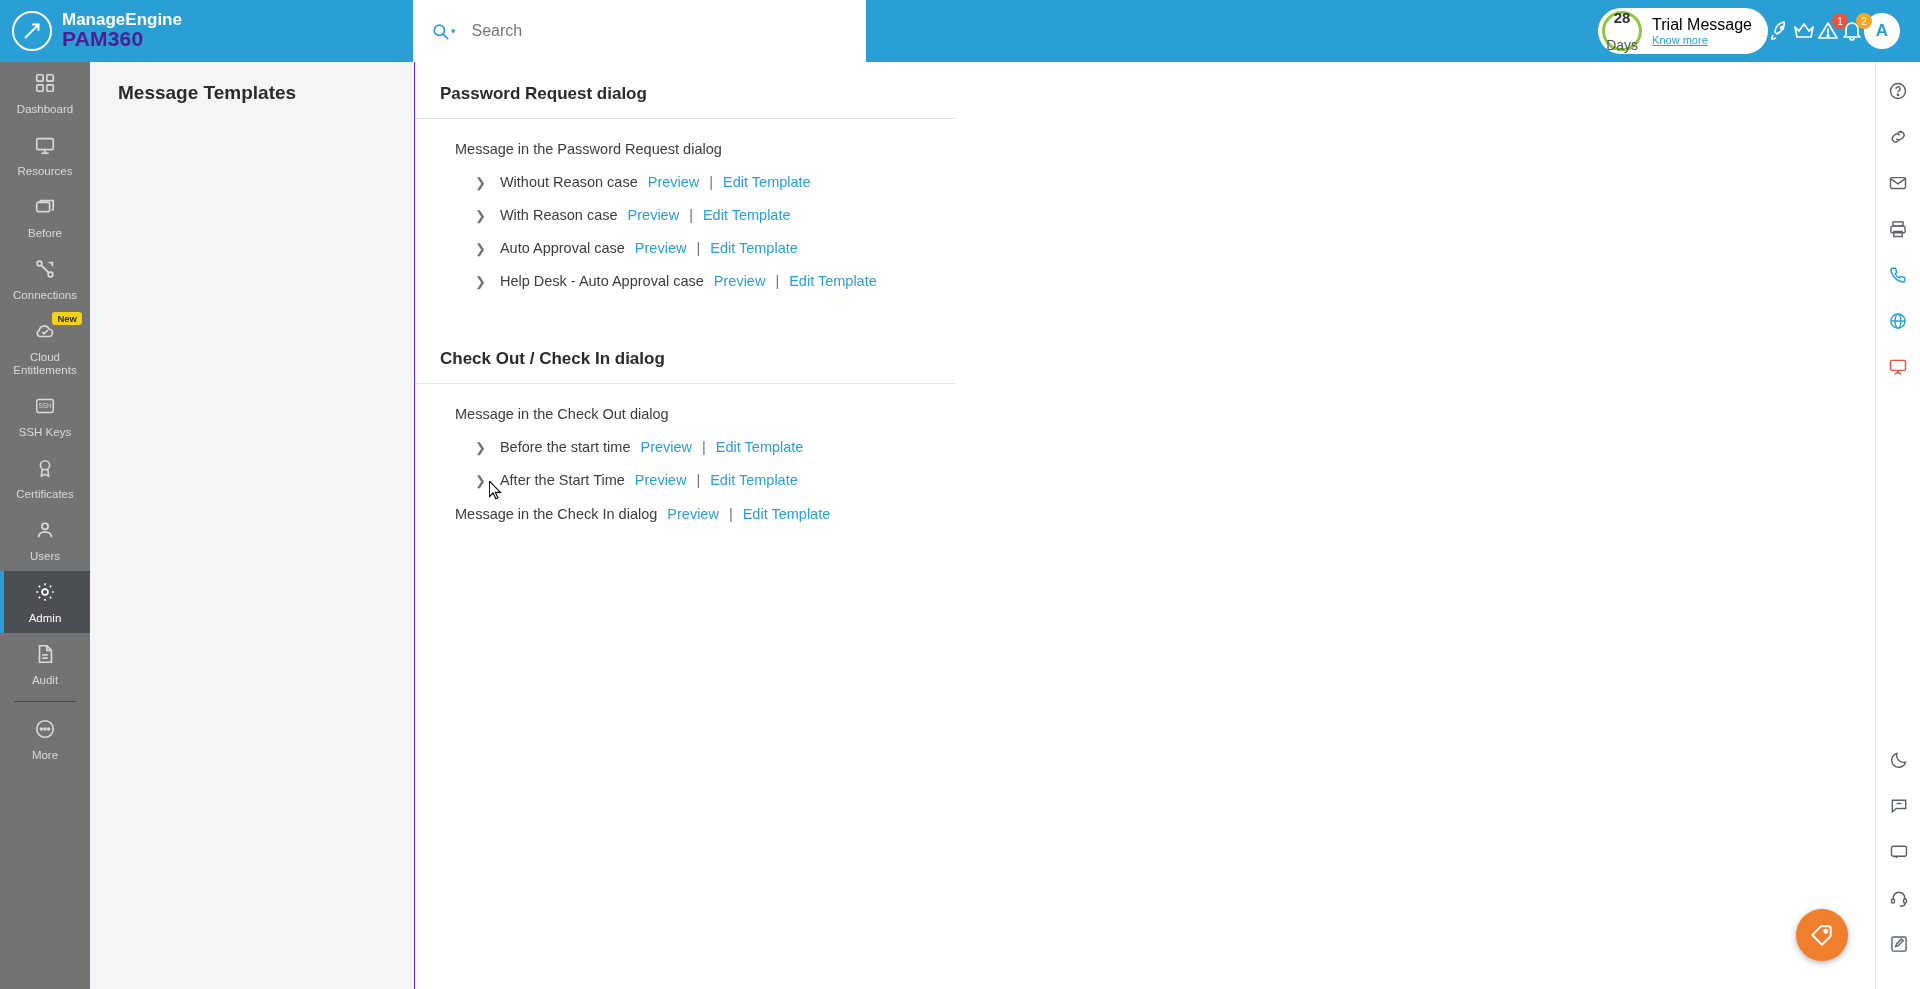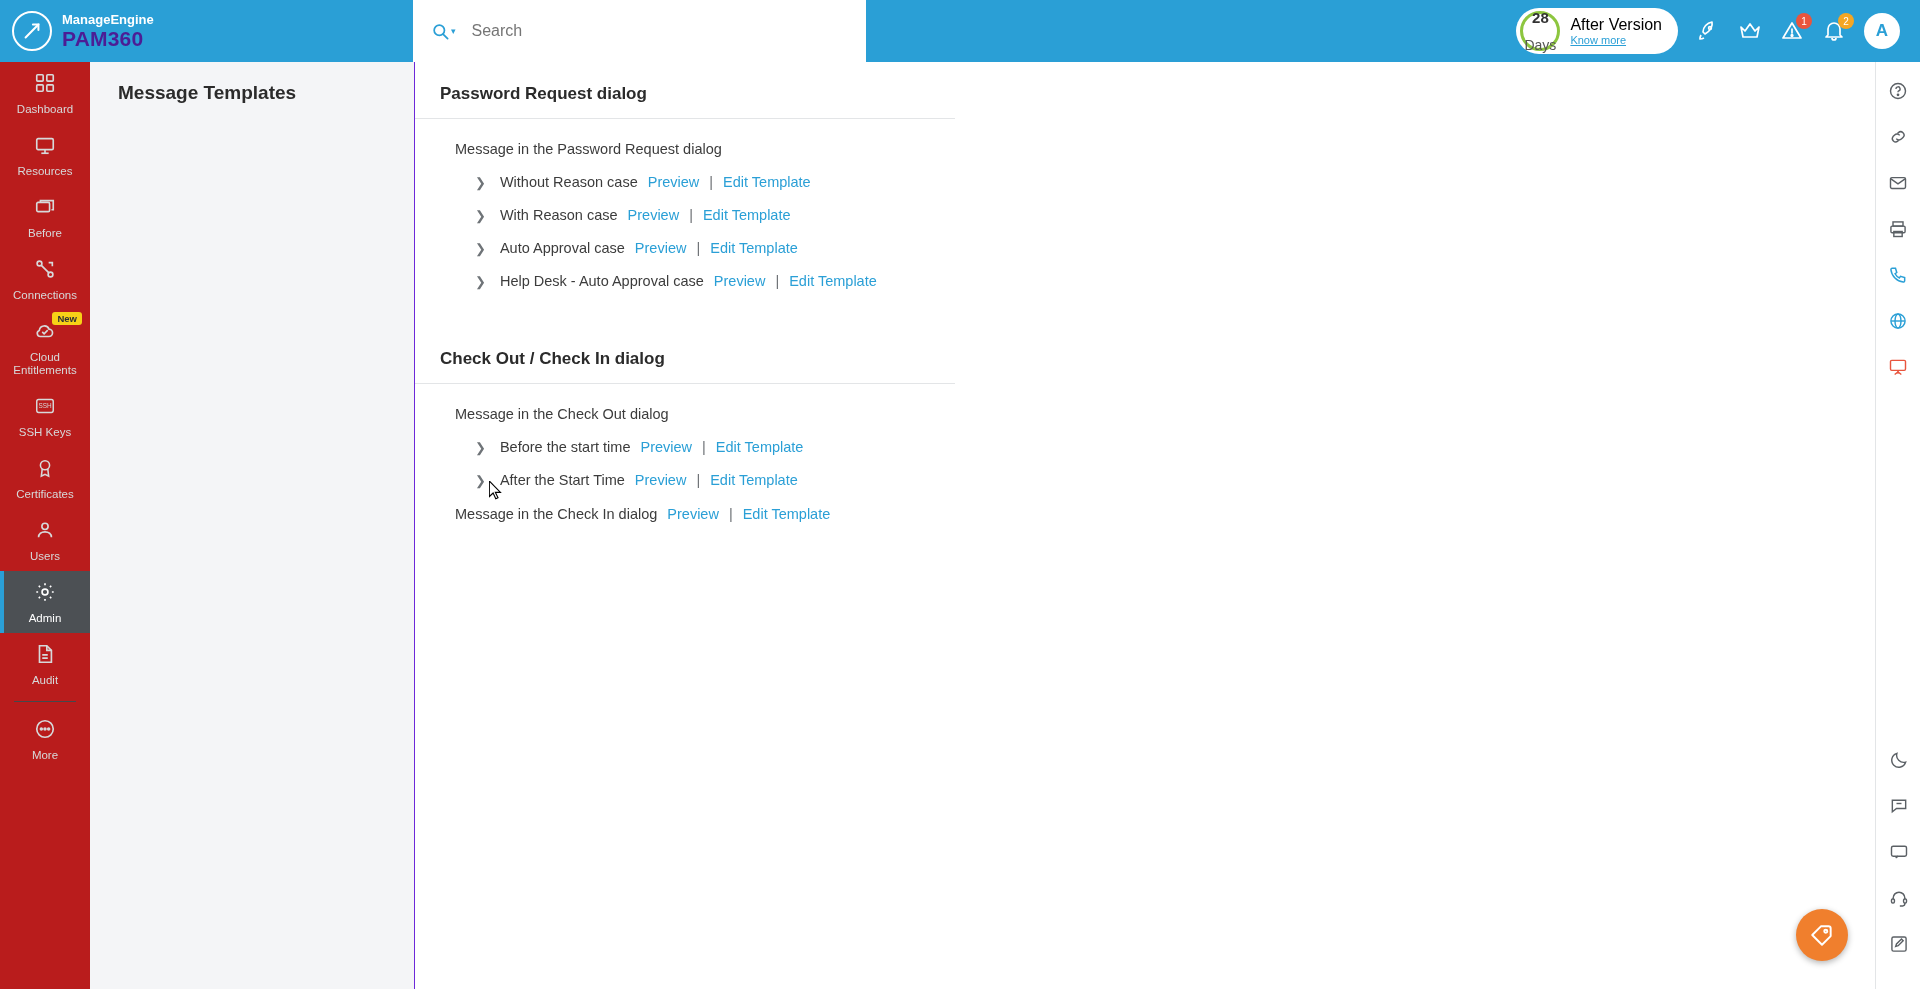--- a/index.html
+++ b/index.html
@@ -19,35 +19,35 @@
   .logo-block {
     width: 413px; height: 62px; background: #2a9fd6;
     display: flex; align-items: center; padding-left: 12px;
   }
   .logo-circle {
     width: 40px; height: 40px; border-radius: 50%;
     border: 2px solid #ffffff; display: flex; align-items: center; justify-content: center;
     margin-right: 10px; flex: none;
   }
   .logo-circle svg { display: block; }
-  .brand-name { color: #ffffff; font-size: 13px; line-height: 15px; font-weight: bold; }
+  .brand-name { color: #ffffff; font-size: 17px; line-height: 15px; font-weight: bold; }
   .brand-product { color: #4c1d95; font-size: 21px; line-height: 23px; font-weight: bold; letter-spacing: .2px; }
   .search-box {
     position: absolute; left: 413px; top: 0; width: 453px; height: 62px;
     background: #ffffff; display: flex; align-items: center; padding-left: 18px;
   }
   .search-icon-wrap { display: flex; align-items: center; color: #2a9fd6; margin-right: 14px; }
   .search-caret { font-size: 9px; margin-left: 1px; color: #2a9fd6; }
   .search-input {
     border: none; outline: none; font-size: 16px; color: #9b9b9b;
     font-family: "Liberation Sans", sans-serif; width: 330px; background: transparent;
   }
   .topbar-right {
     position: absolute; right: 0; top: 0; height: 62px; display: flex; align-items: center;
-    padding-right: 20px; gap: 18px;
+    padding-right: 20px; 
   }
   .trial-pill {
     display: flex; align-items: center; background: #ffffff; border-radius: 30px;
     height: 46px; padding: 0 16px 0 4px; gap: 10px;
   }
   .days-ring {
     width: 40px; height: 40px; border-radius: 50%;
     border: 3px solid #8dc63f; display: flex; flex-direction: column;
     align-items: center; justify-content: center; line-height: 1;
   }
@@ -62,21 +62,21 @@
     display: flex; align-items: center; justify-content: center; padding: 0 3px;
   }
   .badge.red { background: #e8553e; }
   .avatar {
     width: 36px; height: 36px; border-radius: 50%; background: #ffffff; color: #2a9fd6;
     display: flex; align-items: center; justify-content: center; font-size: 17px; font-weight: bold;
   }
   
   .leftnav {
     position: absolute; top: 62px; left: 0; width: 90px; height: 927px;
-    background: #b91c1c;
+    background: #737373;
   }
   .nav-item {
     position: relative; width: 90px; padding: 10px 0 8px;
     display: flex; flex-direction: column; align-items: center; color: #d7d9da;
     cursor: pointer;
   }
   .nav-item .nav-label { font-size: 11.5px; margin-top: 5px; text-align: center; line-height: 13px; }
   .nav-item.active { background: #4c5054; color: #ffffff; }
   .nav-item.active::before {
     content: ""; position: absolute; left: 0; top: 0; width: 4px; height: 100%; background: #2a9fd6;
@@ -166,21 +166,21 @@
     <input class="search-input" type="text" placeholder="Search" style="">
   </div>
 
   <div class="topbar-right">
     <div class="trial-pill">
       <div class="days-ring">
         <div class="days-num">28</div>
         <div class="days-word">Days</div>
       </div>
       <div class="trial-text">
-        <span>After Version</span>
+        <span>Trial Message</span>
         <span class="trial-link">Know more</span>
       </div>
     </div>
 
     <div class="ticon">
       <svg width="24" height="24" viewBox="0 0 24 24" fill="none" stroke="#ffffff" stroke-width="1.7" stroke-linejoin="round">
         <path d="M5 16c-1 2-1 4-1 4s2 0 4-1"></path>
           <path d="M9 15l-2-2c0-5 4-9 9-10 1 5-2 9-7 12z"></path>
         <circle cx="14" cy="9" r="1.4"></circle>
       </svg>

